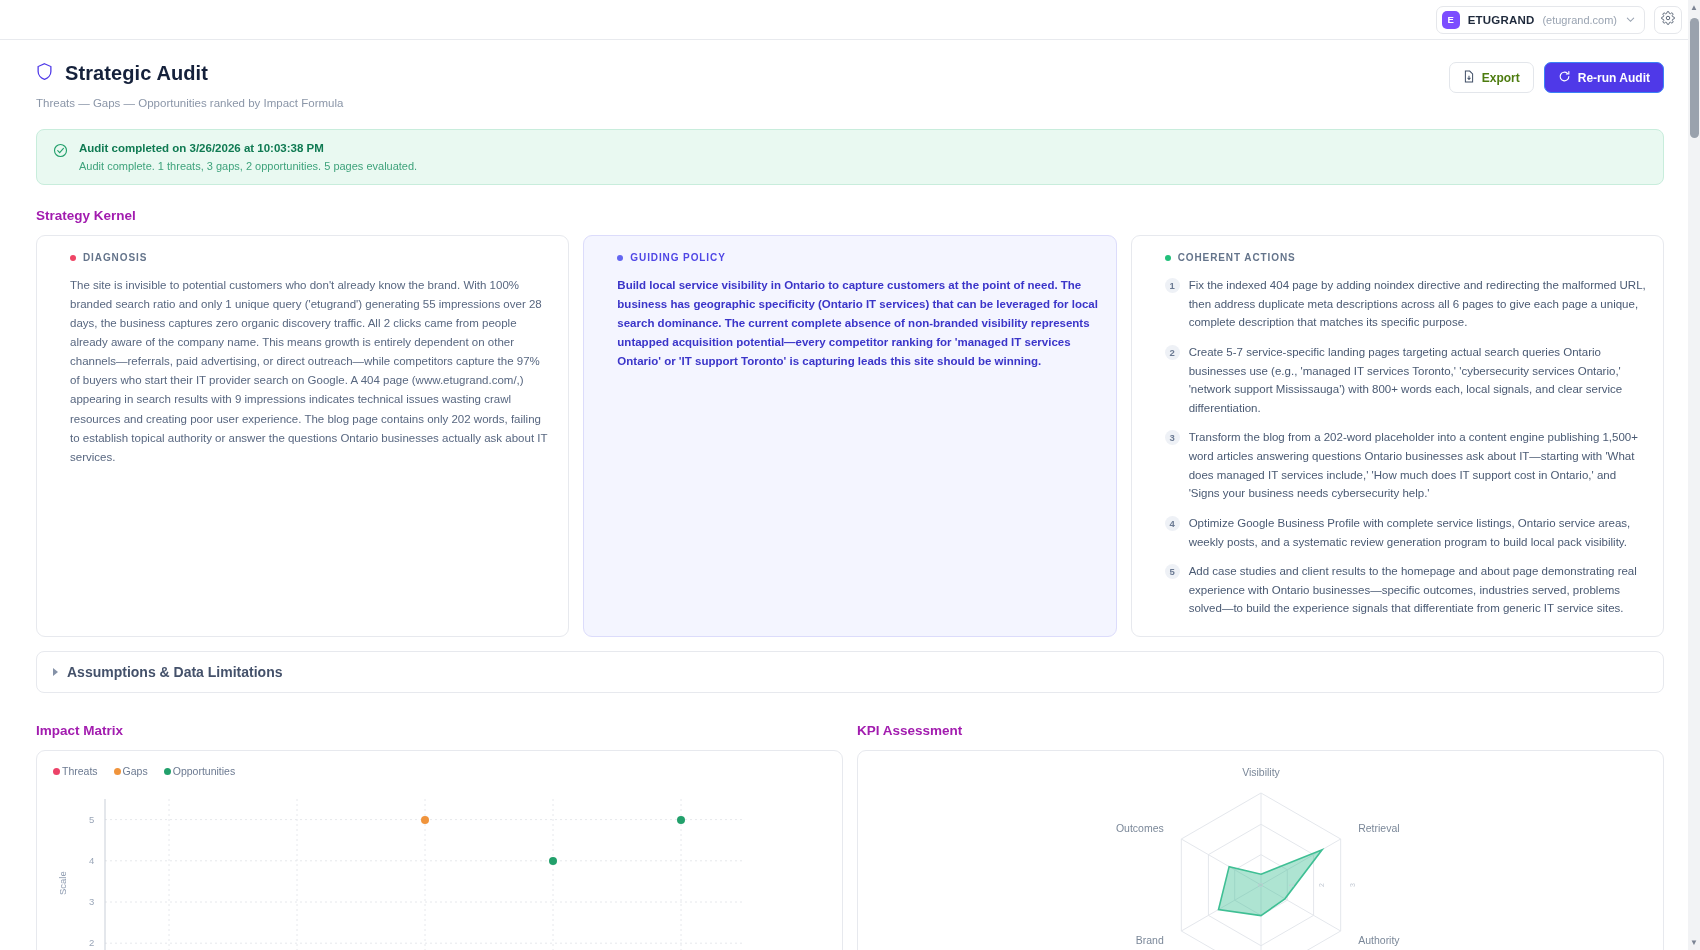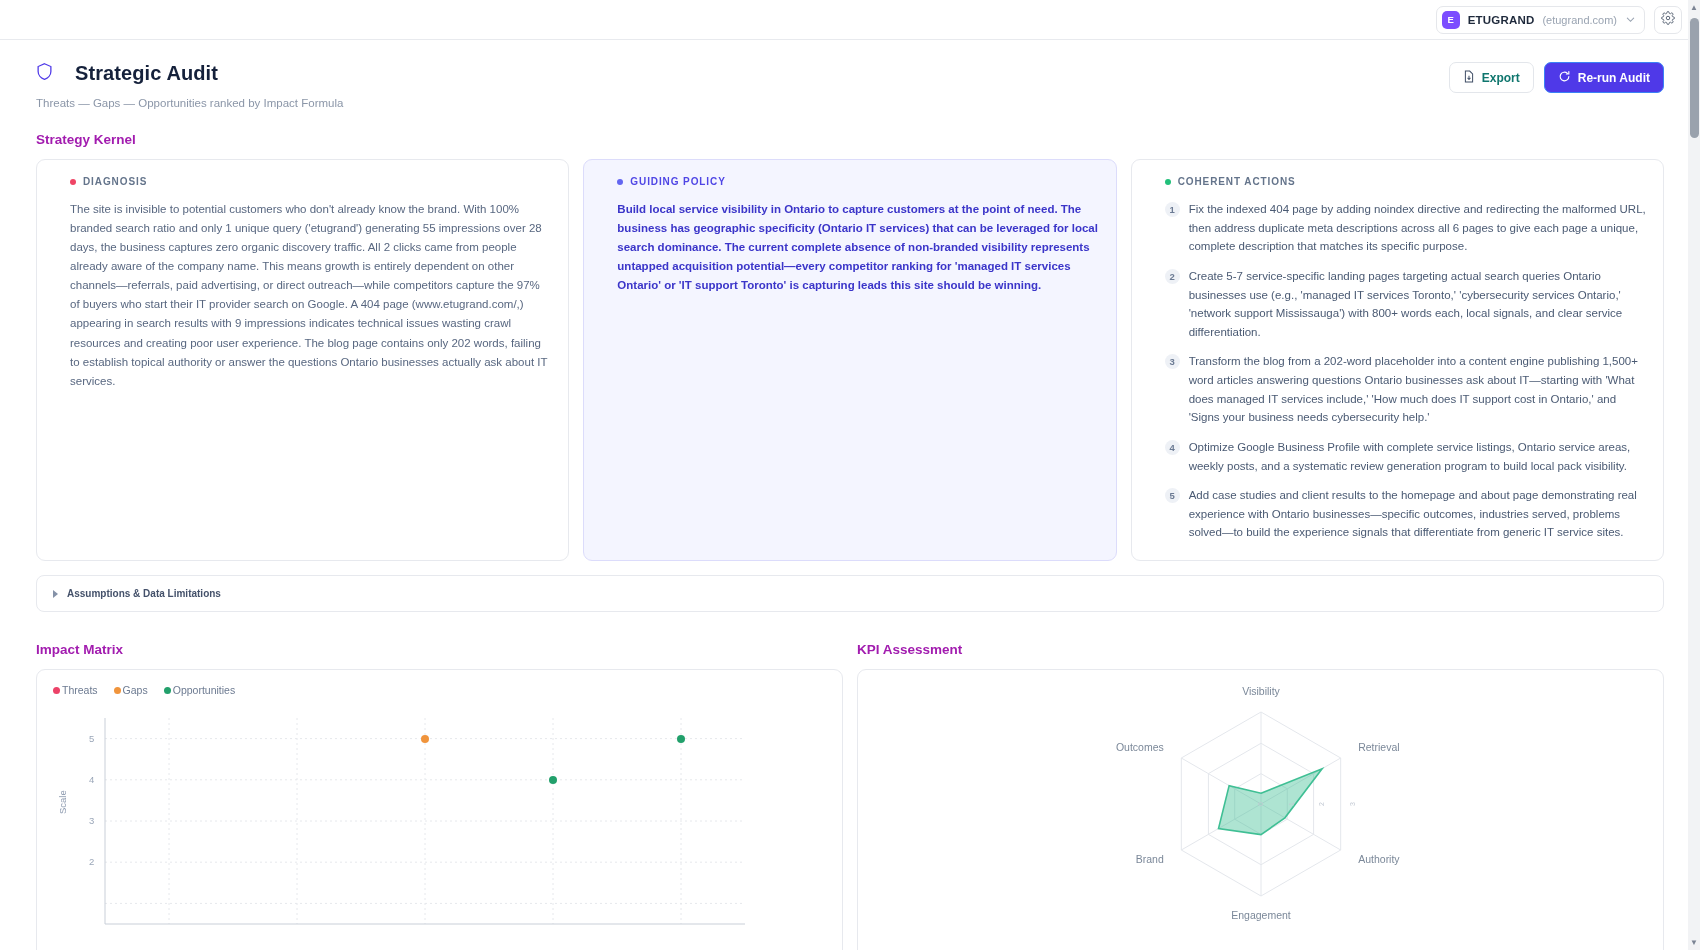--- a/index.html
+++ b/index.html
@@ -32,29 +32,29 @@
   .org-domain { font-size: 11px; color: #9aa4b2; }
   .chev { width: 10px; height: 10px; color: #9aa4b2; display:flex; align-items:center; justify-content:center;}
   .icon-btn {
     width: 28px; height: 28px; border: 1px solid #e5e7eb; border-radius: 7px;
     background: #fff; display: flex; align-items: center; justify-content: center;
   }
 
   
   .page { padding: 22px 36px 0 36px; }
   .page-head { display: flex; align-items: flex-start; justify-content: space-between; }
-  .title-row { display: flex; align-items: center; gap: 22px; }
+  .title-row { display: flex; align-items: center; gap: 12px; }
   .title-text { font-size: 20px; font-weight: 700; color: #15213b; letter-spacing: .1px; }
   .subtitle { font-size: 11.5px; color: #8b96a8; margin-top: 12px; }
   .head-actions { display: flex; gap: 10px; align-items: center; }
   .btn {
     display: flex; align-items: center; gap: 7px; height: 31px;
     padding: 0 13px; border-radius: 7px; font-size: 12px; font-weight: 600;
   }
-  .btn-secondary { background: #fff; border: 1px solid #e3e6eb; color: #0f766e; }
+  .btn-secondary { background: #fff; border: 1px solid #e3e6eb; color: #4d7c0f; }
   .btn-primary { background: #4f39e8; border: 1px solid #3b82f6; color: #fff; }
 
   
   .banner {
     margin-top: 20px; background: #e9f9f1; border: 1px solid #c8eddc;
     border-radius: 8px; padding: 12px 16px; display: flex; gap: 11px; align-items: flex-start;
   }
   .banner-title { font-size: 11.5px; font-weight: 700; color: #0f7a52; }
   .banner-sub { font-size: 11px; color: #3fa37c; margin-top: 6px; }
 
@@ -81,21 +81,21 @@
     display: flex; align-items: center; justify-content: center; margin-top: 2px;
   }
   .action-text { font-size: 11.5px; line-height: 1.62; color: #4a5a73; }
 
   
   .assumptions {
     margin-top: 14px; border: 1px solid #e7e9ee; border-radius: 8px;
     padding: 12px 16px; display: flex; align-items: center; gap: 9px;
   }
   .tri { width: 0; height: 0; border-left: 5px solid #8592a8; border-top: 4px solid transparent; border-bottom: 4px solid transparent; }
-  .assumptions-label { font-size: 10px; font-weight: 600; color: #44516a; }
+  .assumptions-label { font-size: 14px; font-weight: 600; color: #44516a; }
 
   
   .charts { display: grid; grid-template-columns: 1fr 1fr; gap: 14px; margin-top: 22px; }
   .chart-card { border: 1px solid #e7e9ee; border-radius: 9px; background: #fff; padding: 14px 16px; height: 330px; position: relative; overflow: hidden; }
   .legend { display: flex; gap: 16px; align-items: center; }
   .legend-item { display: flex; gap: 2px; align-items: center; font-size: 10.5px; color: #6c7a91; }
   .legend-dot { width: 7px; height: 7px; border-radius: 50%; }
 
   .scatter-wrap { position: relative; width: 100%; height: 260px; margin-top: 8px; }
   .axis-y-title {
@@ -168,20 +168,32 @@
             <svg width="13" height="13" viewBox="0 0 18 18" fill="none" stroke="#ffffff" stroke-width="1.6" stroke-linecap="round">
               <path d="M15 9a6 6 0 1 1-1.9-4.4"></path>
                 <path d="M15 2.2V5.6h-3.4"></path>
             </svg>
           </span>
           <span>Re-run Audit</span>
         </div>
       </div>
     </div>
 
+    <div class="banner">
+      <span style="margin-top:1px">
+        <svg width="15" height="15" viewBox="0 0 20 20" fill="none" stroke="#22a06b" stroke-width="1.5">
+          <circle cx="10" cy="10" r="8"></circle>
+            <path d="M6.3 10.2l2.6 2.6 5-5.6" stroke-linecap="round"></path>
+        </svg>
+      </span>
+      <div>
+        <div class="banner-title">Audit completed on 3/26/2026 at 10:03:38 PM</div>
+        <div class="banner-sub">Audit complete. 1 threats, 3 gaps, 2 opportunities. 5 pages evaluated.</div>
+      </div>
+    </div>
 
     <div class="section-title">Strategy Kernel</div>
     <div class="kernel">
 
       <div class="card">
         <div class="card-label lbl-diagnosis">
           <span class="dot" style="background:#ef4565"></span>
           <span>DIAGNOSIS</span>
         </div>
         <div class="body-text">The site is invisible to potential customers who don't already know the brand. With 100% branded search ratio and only 1 unique query ('etugrand') generating 55 impressions over 28 days, the business captures zero organic discovery traffic. All 2 clicks came from people already aware of the company name. This means growth is entirely dependent on other channels—referrals, paid advertising, or direct outreach—while competitors capture the 97% of buyers who start their IT provider search on Google. A 404 page (www.etugrand.com/,) appearing in search results with 9 impressions indicates technical issues wasting crawl resources and creating poor user experience. The blog page contains only 202 words, failing to establish topical authority or answer the questions Ontario businesses actually ask about IT services.</div>

